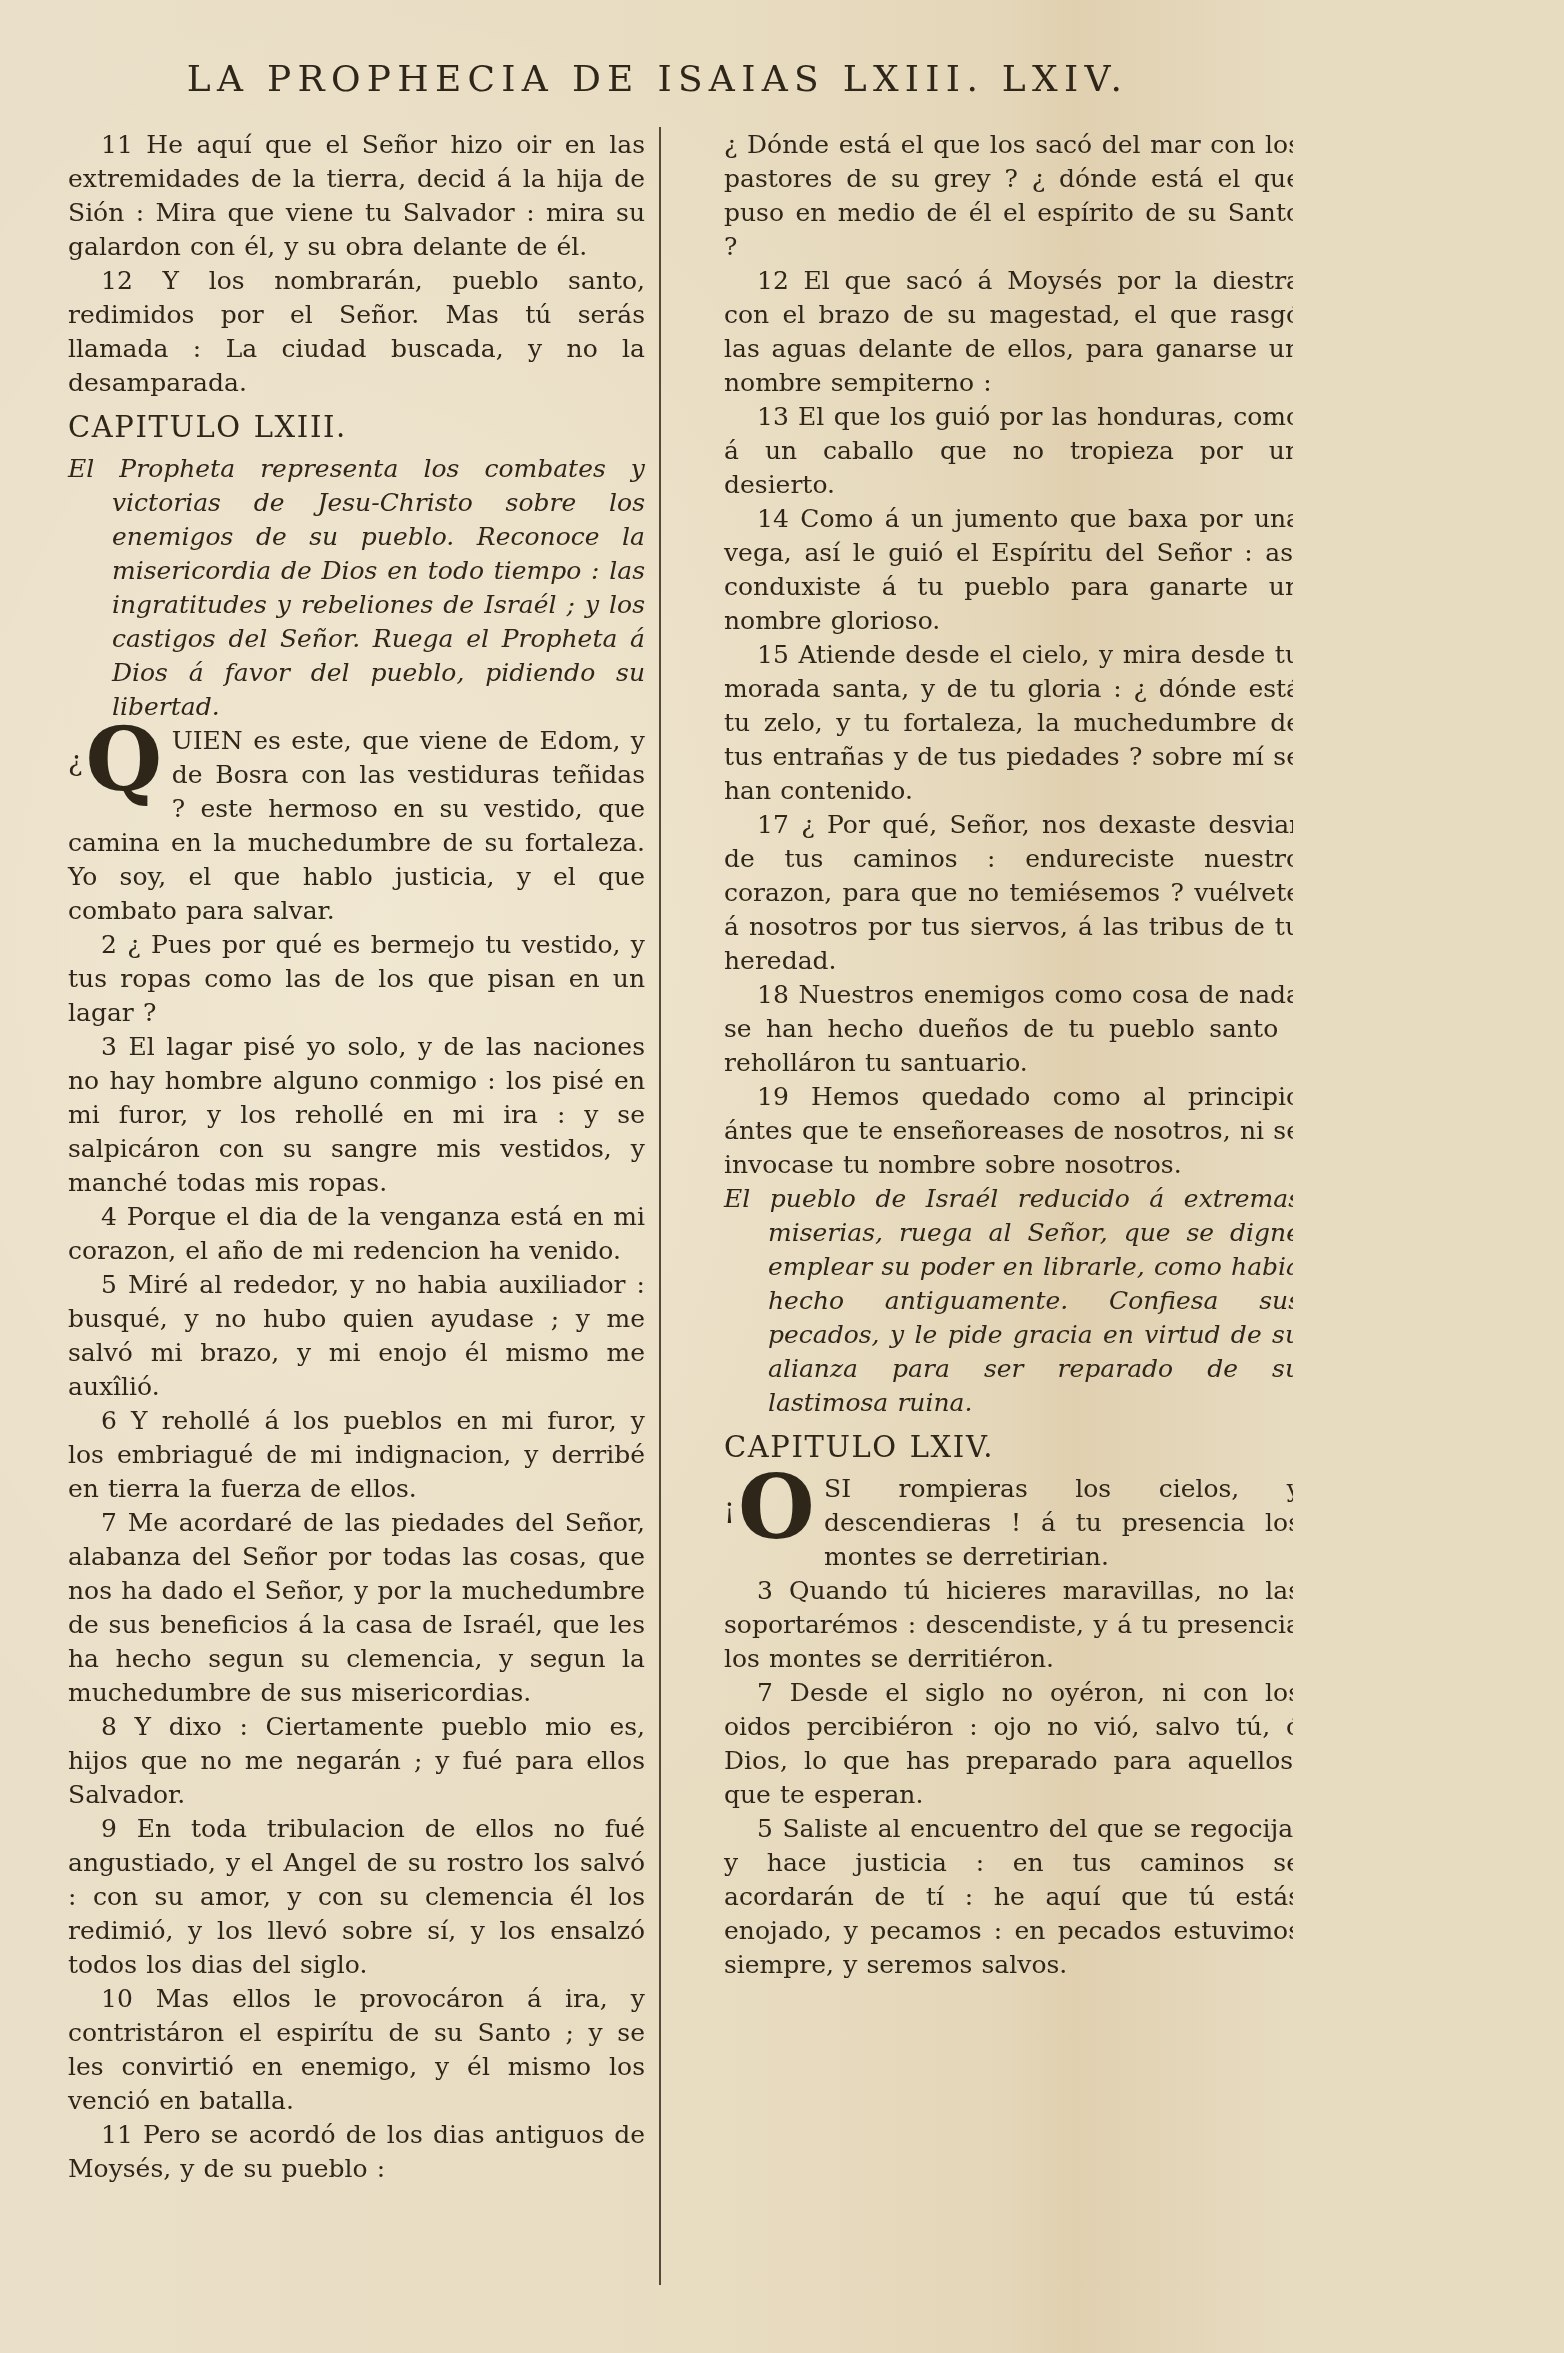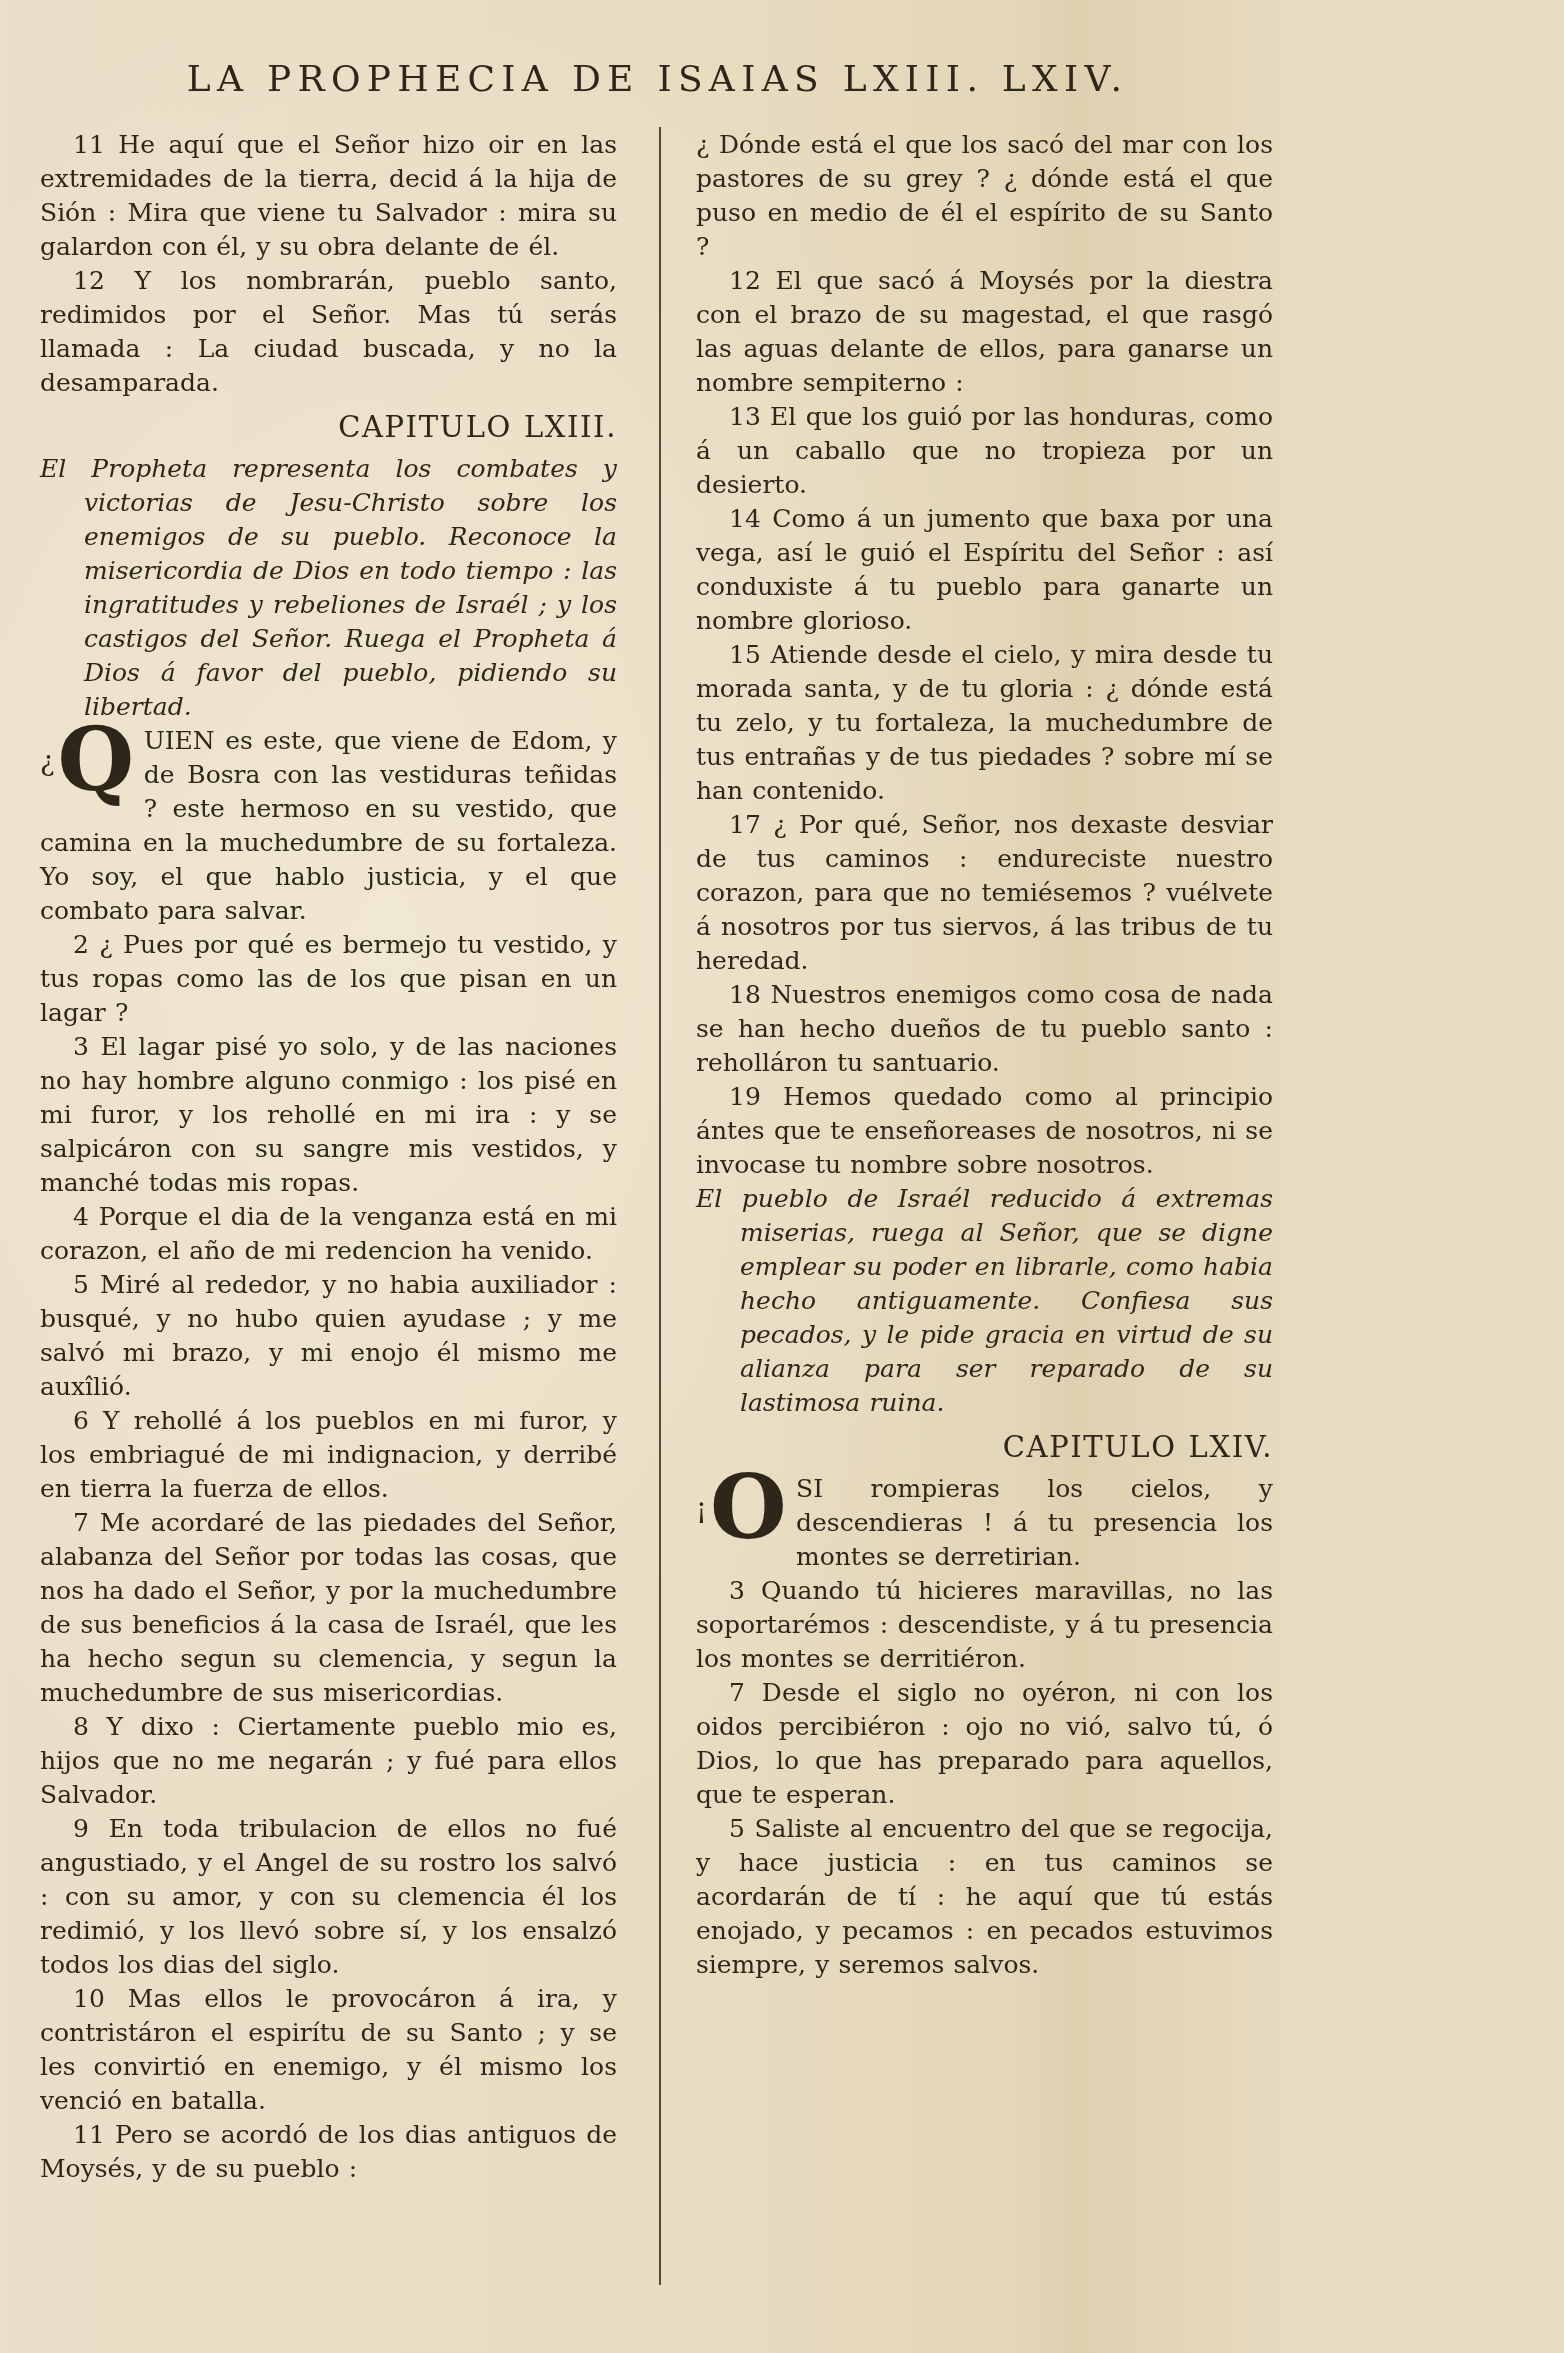--- a/index.html
+++ b/index.html
@@ -15,34 +15,34 @@
       radial-gradient(939px 1408px at 30% 40%, rgba(255,250,235,.35), rgba(255,250,235,0) 70%),
       linear-gradient(90deg,#eadfc8 0,#e8dcc1 55%,#e4d6b8 78%,#e0d0b0 83%,#e7dbc0 100%);
   }
   
   .page-header{
     position:absolute;top:58px;left:23.5px;width:1268px;
     text-align:center;font-size:36px;letter-spacing:6.3px;
     color:#2f261a;font-weight:400;margin:0;white-space:nowrap;
   }
   .columns{
-    position:absolute;top:128px;left:40px;width:1233px;
+    position:absolute;top:128px;left:68px;width:1233px;
     display:flex;color:#2f261a;
   }
   .col{width:588px;font-size:25px;line-height:34px;text-align:justify;
        word-spacing:1.2px;}
   #col2{margin-left:79px;}
   .rule{position:absolute;background:#3a2f22;}
   .rule-mid{left:659px;top:127px;width:2.3px;height:2158px;opacity:.85;}
   .rule-right{left:1293px;top:0;width:2.3px;height:2354px;opacity:.8;}
   .p{margin:0;}
   .p.verse{text-indent:33px;}
   .p.cont{text-indent:0;}
   .p.chapter_heading{
-    text-align:right;text-indent:0;font-size:29px;letter-spacing:1.6px;
+    text-align:left;text-indent:0;font-size:29px;letter-spacing:1.6px;
     margin:9.4px 0 6.3px 0;line-height:36px;white-space:nowrap;
   }
   .p.summary{font-style:italic;padding-left:44px;text-indent:-44px;}
   .p.dropcap{text-indent:0;}
   .dc{float:left;margin:3.1px 9.4px 0 0;white-space:nowrap;}
   .dc-lead{font-size:27px;display:inline-block;transform:translateY(-20.3px);margin-right:3.1px;}
   .dc-cap{font-size:88px;line-height:64px;font-weight:700;letter-spacing:0;}
   
   .right-region{
     position:absolute;left:1295px;top:0;width:270px;height:2354px;

